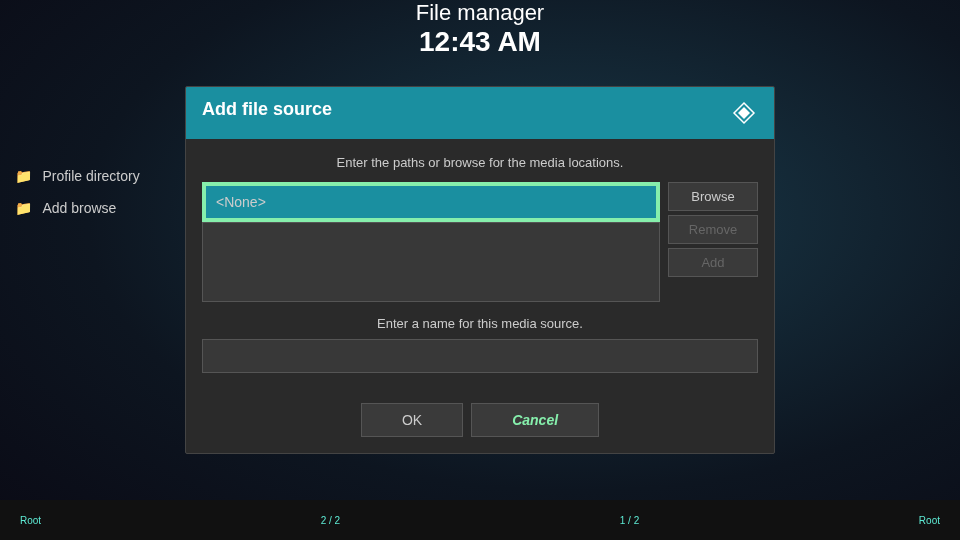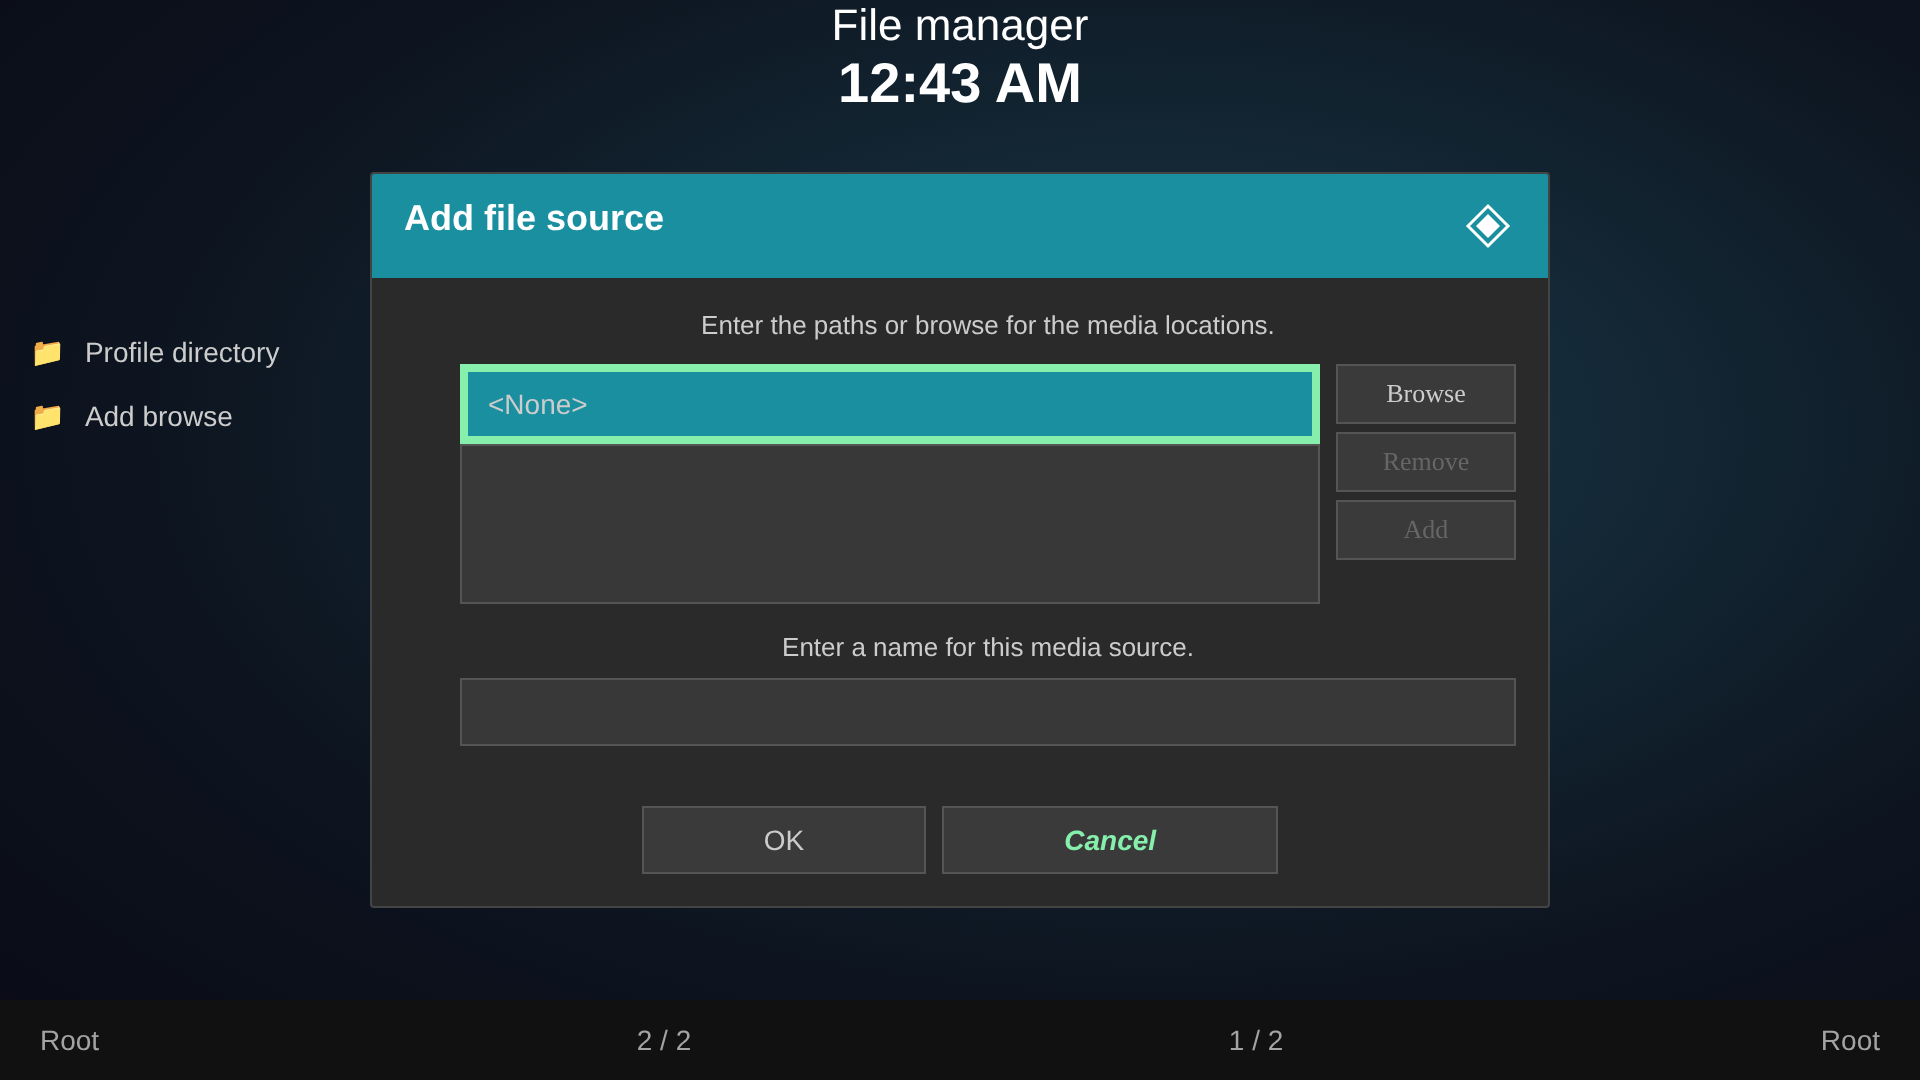--- a/index.html
+++ b/index.html
@@ -79,22 +79,22 @@
       height: 40px;
       background: #111;
       display: flex;
       align-items: center;
       justify-content: space-between;
       padding: 0 20px;
       z-index: 10;
     }
 
     .bottom-bar-item {
-      color: #a3a3a3;
-      font-size: 14px;
+      color: #5eead4;
+      font-size: 10px;
     }
 
     
     .dialog-overlay {
       position: absolute;
       inset: 0;
       display: flex;
       align-items: center;
       justify-content: center;
       z-index: 20;
@@ -132,21 +132,20 @@
       justify-content: center;
     }
 
     .kodi-logo {
       width: 28px;
       height: 28px;
     }
 
     .dialog-body {
       padding: 16px;
-      margin-left: 28px;
     }
 
     .dialog-instruction {
       color: #cccccc;
       font-size: 13px;
       text-align: center;
       margin-bottom: 12px;
     }
 
     .path-section {
@@ -186,21 +185,20 @@
     }
 
     .path-btn {
       background: #3a3a3a;
       border: 1px solid #555;
       color: #cccccc;
       font-size: 13px;
       padding: 6px 8px;
       text-align: center;
       cursor: pointer;
-      font-family: Liberation Serif, serif;
     }
 
     .path-btn.disabled {
       color: #666;
       cursor: default;
     }
 
     .name-section {
       margin-top: 14px;
     }
@@ -227,21 +225,21 @@
       justify-content: center;
       gap: 8px;
       padding: 14px 16px 16px;
     }
 
     .footer-btn {
       background: #3a3a3a;
       border: 1px solid #555;
       color: #cccccc;
       font-size: 14px;
-      padding: 8px 60px;
+      padding: 8px 40px;
       cursor: pointer;
       min-width: 100px;
     }
 
     .footer-btn.bold-label {
       font-weight: bold;
       color: #86efac;
       font-style: italic;
     }
   </style>

